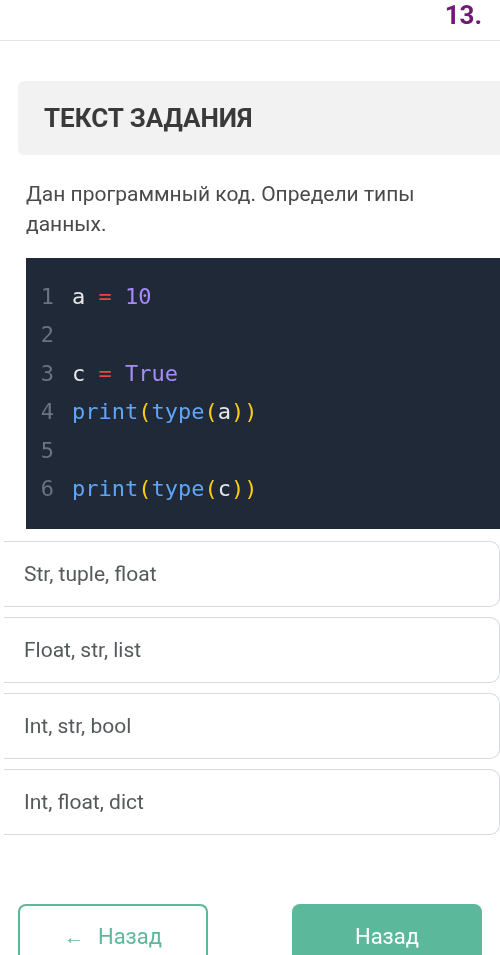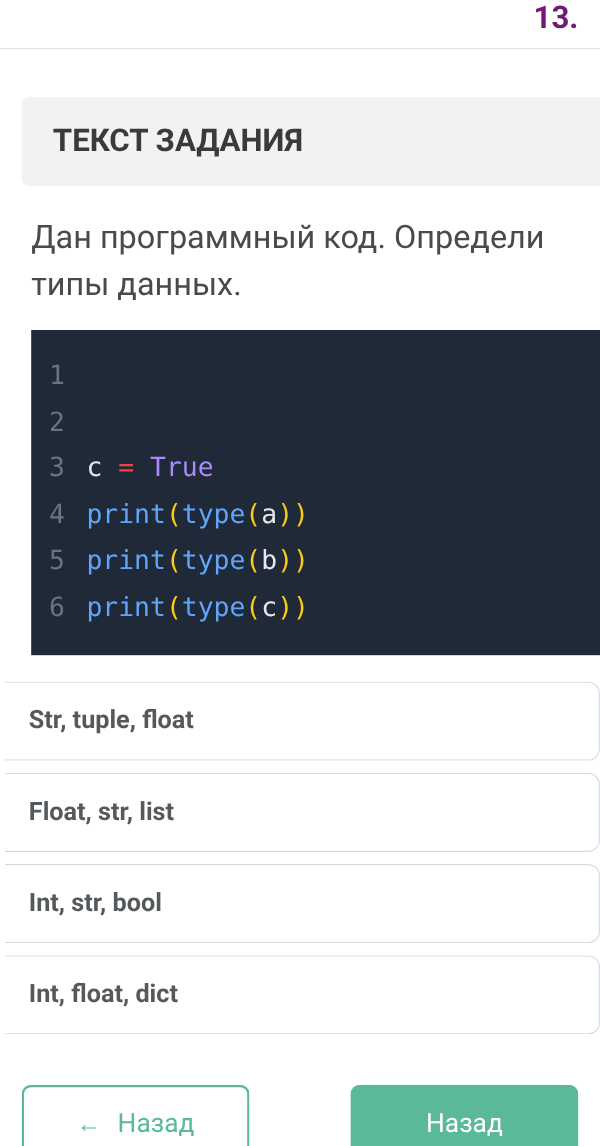--- a/index.html
+++ b/index.html
@@ -1,32 +1,32 @@
 <!DOCTYPE html>
 <html><head>
 <meta charset="utf-8">
 <style>
   * { margin: 0; padding: 0; box-sizing: border-box; }
   html, body { width: 500px; height: 955px; font-family: -apple-system, "Segoe UI", Roboto, Arial, sans-serif; background: #fff; color: #333; overflow: hidden; }
   .topbar { display: flex; justify-content: space-between; align-items: flex-start; padding: 0 18px 10px 18px; font-size: 26px; font-weight: 700; color: #701a75; }
   .divider { height: 1px; background: #e5e5e5; margin-bottom: 40px; }
   .section-header { background: #f2f2f2; padding: 22px 26px; font-size: 26px; font-weight: 700; color: #3a3a3a; border-radius: 6px 0 0 6px; margin-left: 18px; }
-  .question { padding: 24px 18px 18px 26px; font-size: 27px; line-height: 1.45; color: #4a4a4a; }
+  .question { padding: 24px 18px 18px 26px; font-size: 21px; line-height: 1.45; color: #4a4a4a; }
   .code-block { background: #1f2937; margin: 0 0 10px 26px; padding: 20px 0 20px 0; font-family: "Consolas", "Menlo", monospace; font-size: 22px; line-height: 1.75; }
   .code-line { display: flex; }
   .ln { width: 46px; text-align: right; padding-right: 18px; color: #6b7280; user-select: none; }
   .code { white-space: pre; }
   .tk-var { color: #e5e7eb; }
   .tk-op  { color: #ef4444; }
   .tk-num { color: #a78bfa; }
   .tk-str { color: #86efac; }
   .tk-bool{ color: #a78bfa; }
   .tk-fn  { color: #60a5fa; }
   .tk-par { color: #facc15; }
-  .options { margin-top: 22px; font-weight: bold; }
+  .options { margin-top: 12px; }
   .option { border: 1px solid #d7dbdf; border-left: none; border-radius: 0 10px 10px 0; padding: 20px 20px; margin: 10px 0 10px 4px; font-size: 21px; color: #55595c; cursor: pointer; background: #fff; }
   .nav { position: absolute; bottom: 0; left: 0; right: 0; display: flex; justify-content: space-between; padding: 0 18px 0 18px; }
   .nav-btn { display: inline-flex; align-items: center; justify-content: center; gap: 14px; border-radius: 8px 8px 0 0; padding: 18px 30px 6px 30px; font-size: 22px; cursor: pointer; border: 2px solid transparent; border-bottom: none; min-width: 190px; }
   .nav-back { border-color: #5cb89b; color: #5cb89b; background: #fff; }
   .nav-back .arrow { color: #5cb89b; font-size: 20px; }
   .nav-fwd { background: #5cb89b; color: #fff; }
 </style>
 </head>
 <body>
 
@@ -36,35 +36,35 @@
 </div>
 <div class="divider"></div>
 
 <div class="section-header">ТЕКСТ ЗАДАНИЯ</div>
 
 <div class="question">Дан программный код. Определи типы данных.</div>
 
 <div class="code-block" id="code-block">
     <div class="code-line">
       <span class="ln">1</span>
+      <span class="code"><span class="tk-var">a </span><span class="tk-op">=</span><span class="tk-var"> </span><span class="tk-num">10</span></span>
     </div>
     <div class="code-line">
       <span class="ln">2</span>
     </div>
     <div class="code-line">
       <span class="ln">3</span>
       <span class="code"><span class="tk-var">c </span><span class="tk-op">=</span><span class="tk-var"> </span><span class="tk-bool">True</span></span>
     </div>
     <div class="code-line">
       <span class="ln">4</span>
       <span class="code"><span class="tk-fn">print</span><span class="tk-par">(</span><span class="tk-fn">type</span><span class="tk-par">(</span><span class="tk-var">a</span><span class="tk-par">)</span><span class="tk-par">)</span></span>
     </div>
     <div class="code-line">
       <span class="ln">5</span>
-      <span class="code"><span class="tk-fn">print</span><span class="tk-par">(</span><span class="tk-fn">type</span><span class="tk-par">(</span><span class="tk-var">b</span><span class="tk-par">)</span><span class="tk-par">)</span></span>
     </div>
     <div class="code-line">
       <span class="ln">6</span>
       <span class="code"><span class="tk-fn">print</span><span class="tk-par">(</span><span class="tk-fn">type</span><span class="tk-par">(</span><span class="tk-var">c</span><span class="tk-par">)</span><span class="tk-par">)</span></span>
     </div>
   </div>
 
 <div class="options" id="options">
     <div class="option">Str, tuple, float</div>
     <div class="option">Float, str, list</div>

